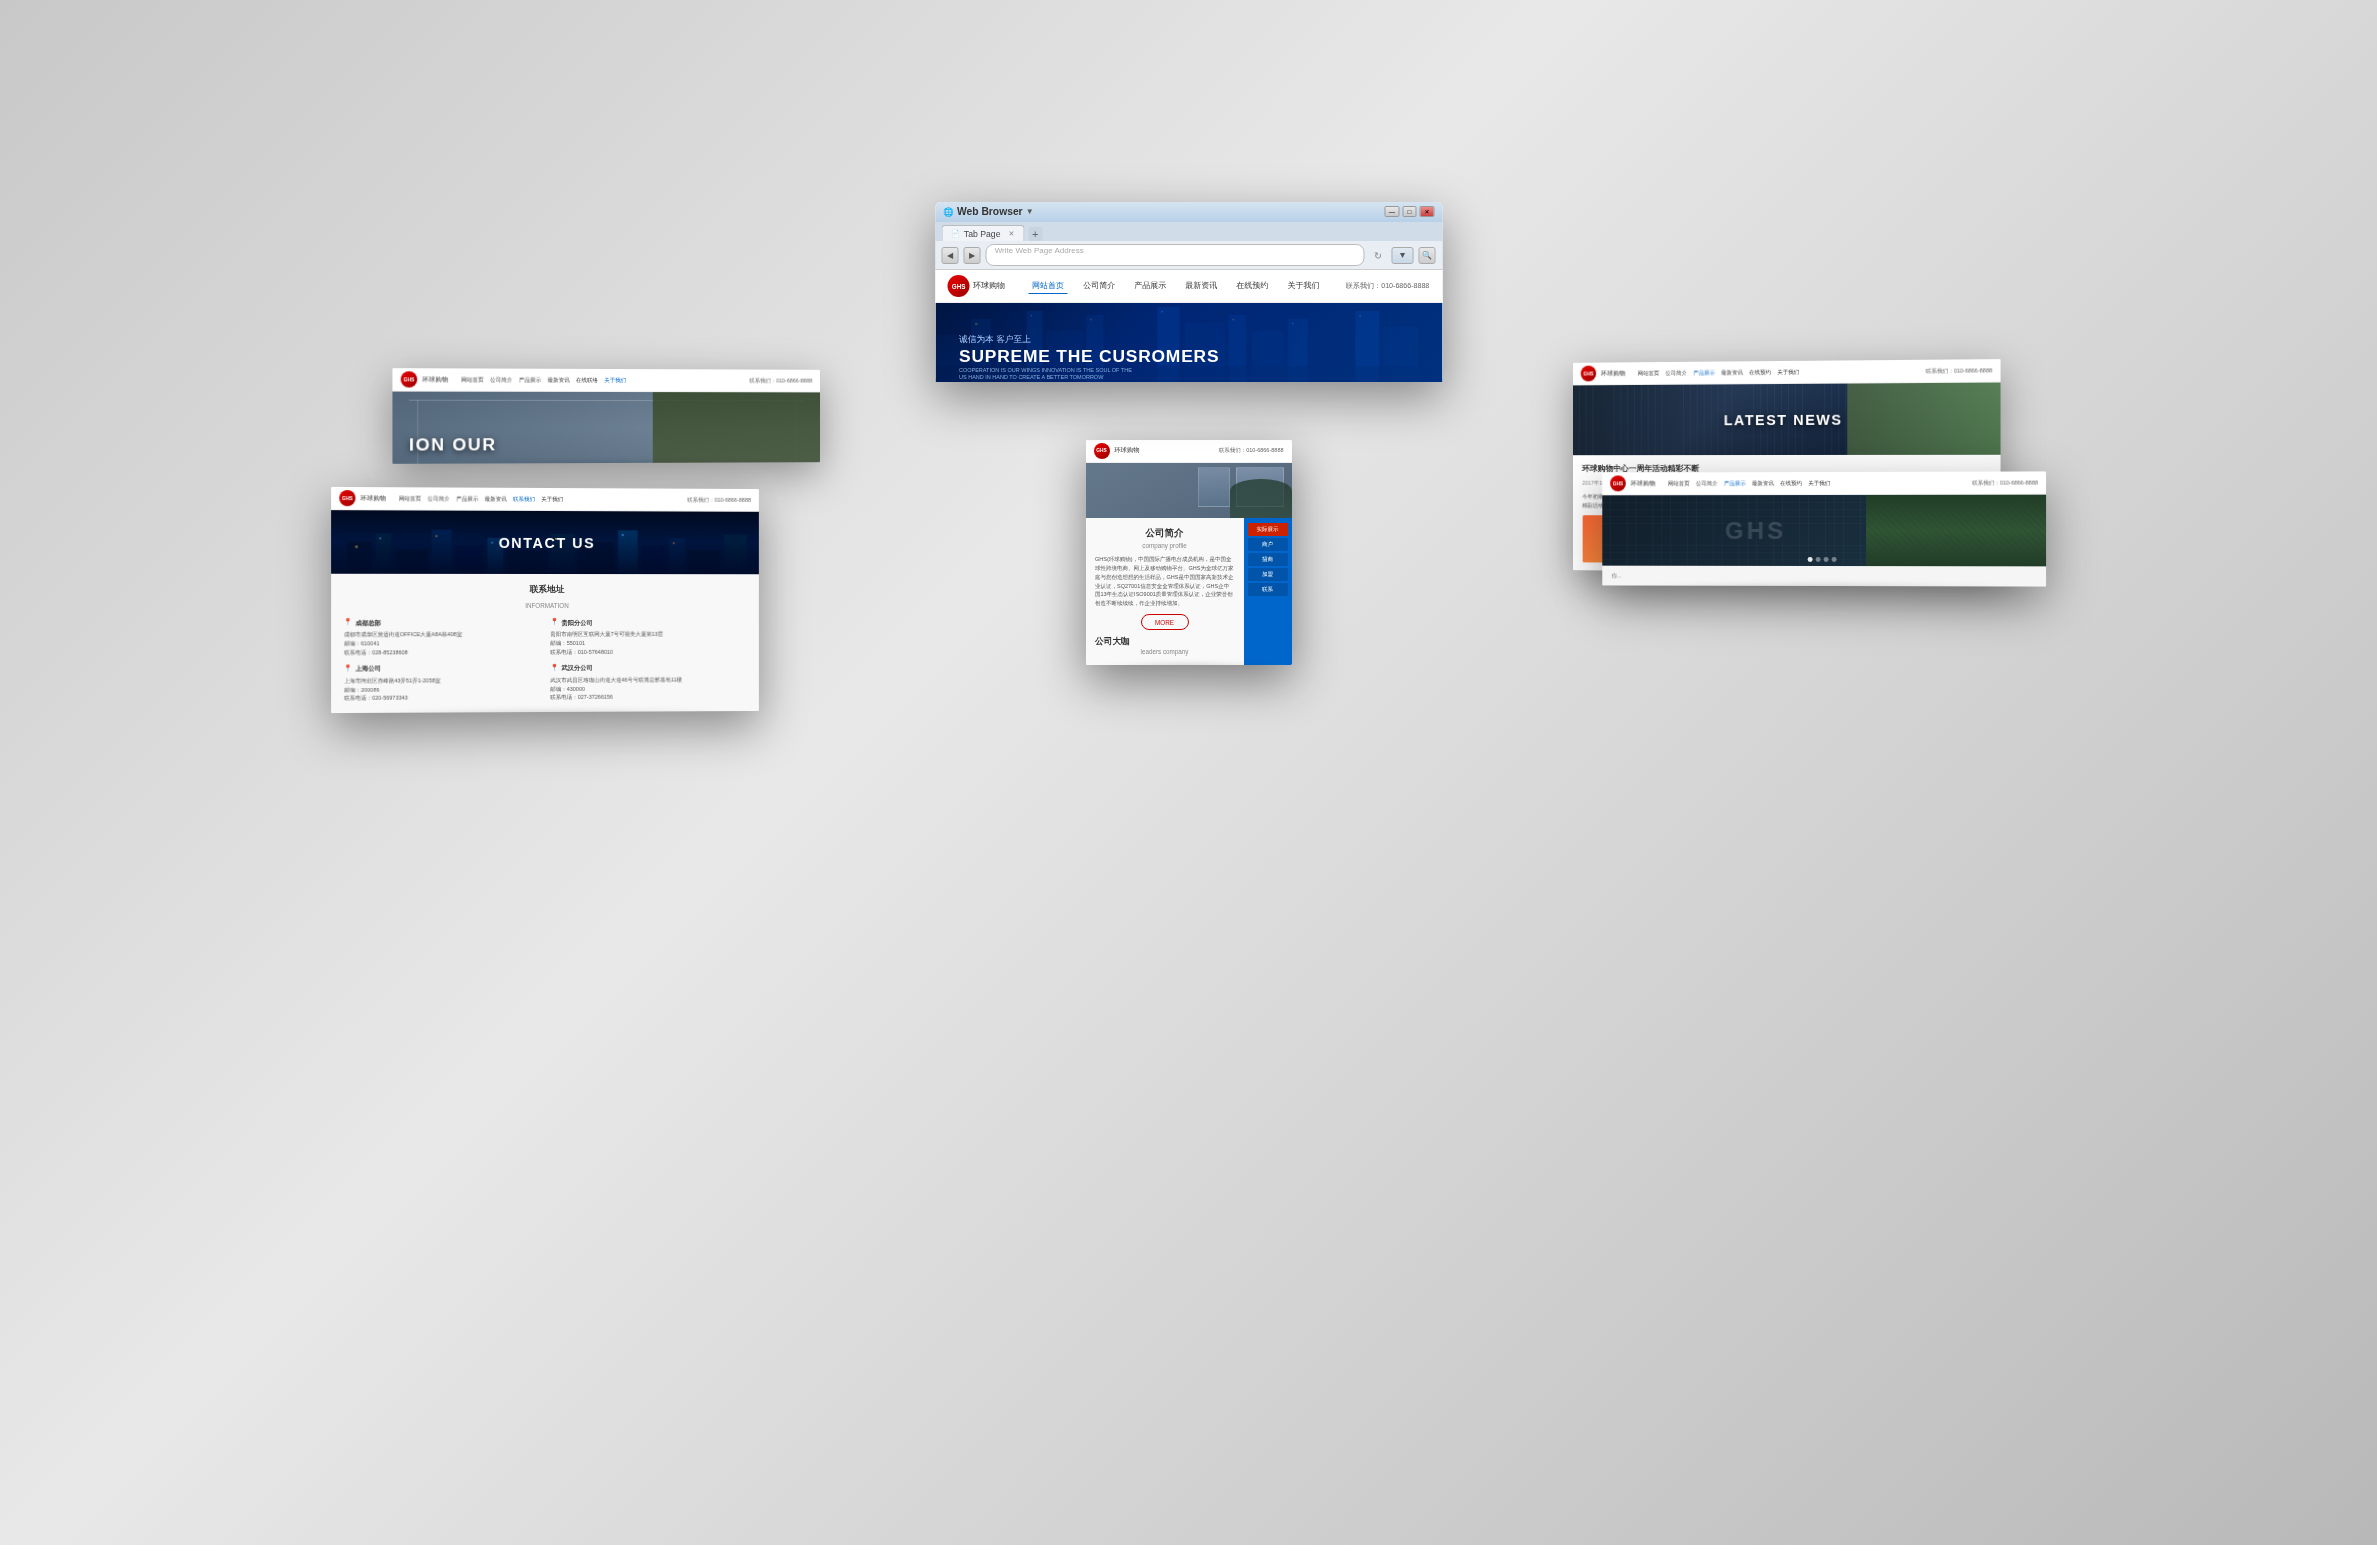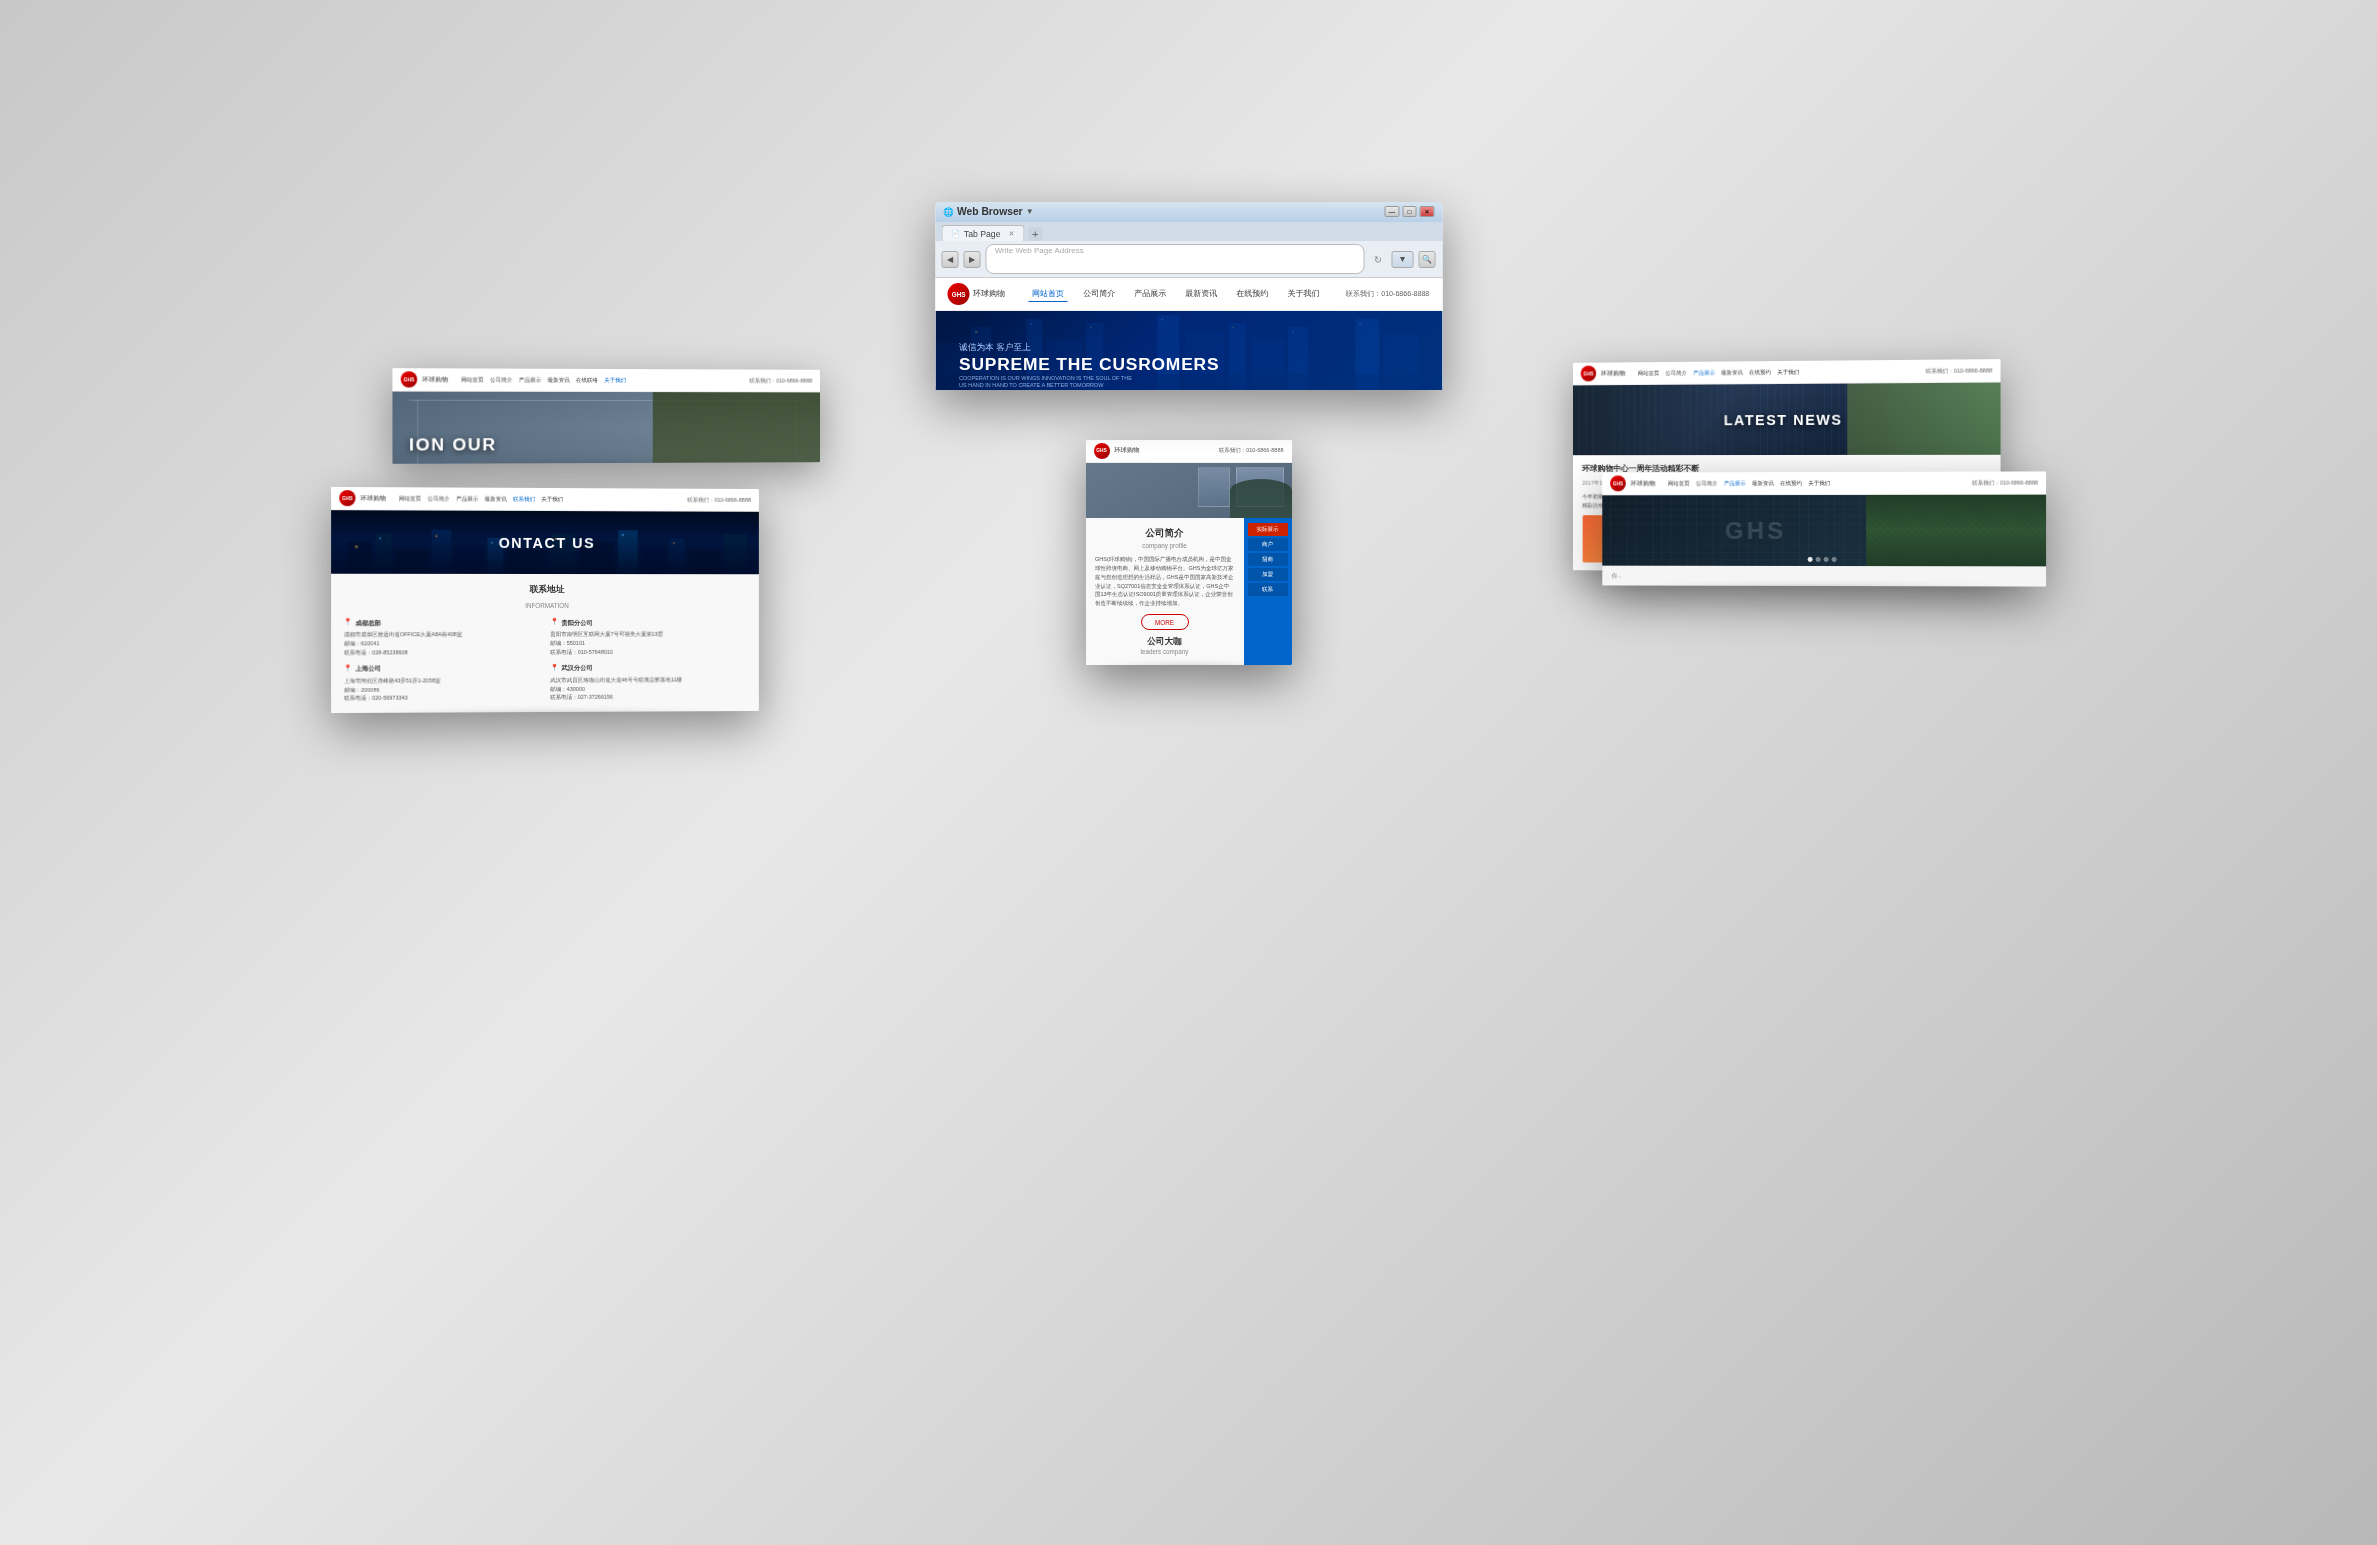--- a/index.html
+++ b/index.html
@@ -133,21 +133,21 @@
       display: flex;
       align-items: center;
       justify-content: center;
       font-size: 8px;
       color: #555;
       cursor: pointer;
     }
 
     .addr-input {
       flex: 1;
-      height: 30px;
+      height: 22px;
       background: #fff;
       border: 0.8px solid #bbb;
       border-radius: 8px;
       padding: 0 8px;
       font-size: 8.7px;
       color: #555;
     }
 
     .addr-refresh {
       width: 17.4px;
@@ -505,21 +505,21 @@
       font-size: 6.3px;
       text-align: center;
       width: 48px;
       cursor: pointer;
     }
 
     .intro-leaders {
       font-size: 8.7px;
       font-weight: bold;
       color: #333;
-      text-align: center;
+      text-align: left;
       margin-top: 6.3px;
     }
 
     .intro-leaders-en {
       font-size: 6.3px;
       color: #888;
       text-align: center;
     }
 
     

